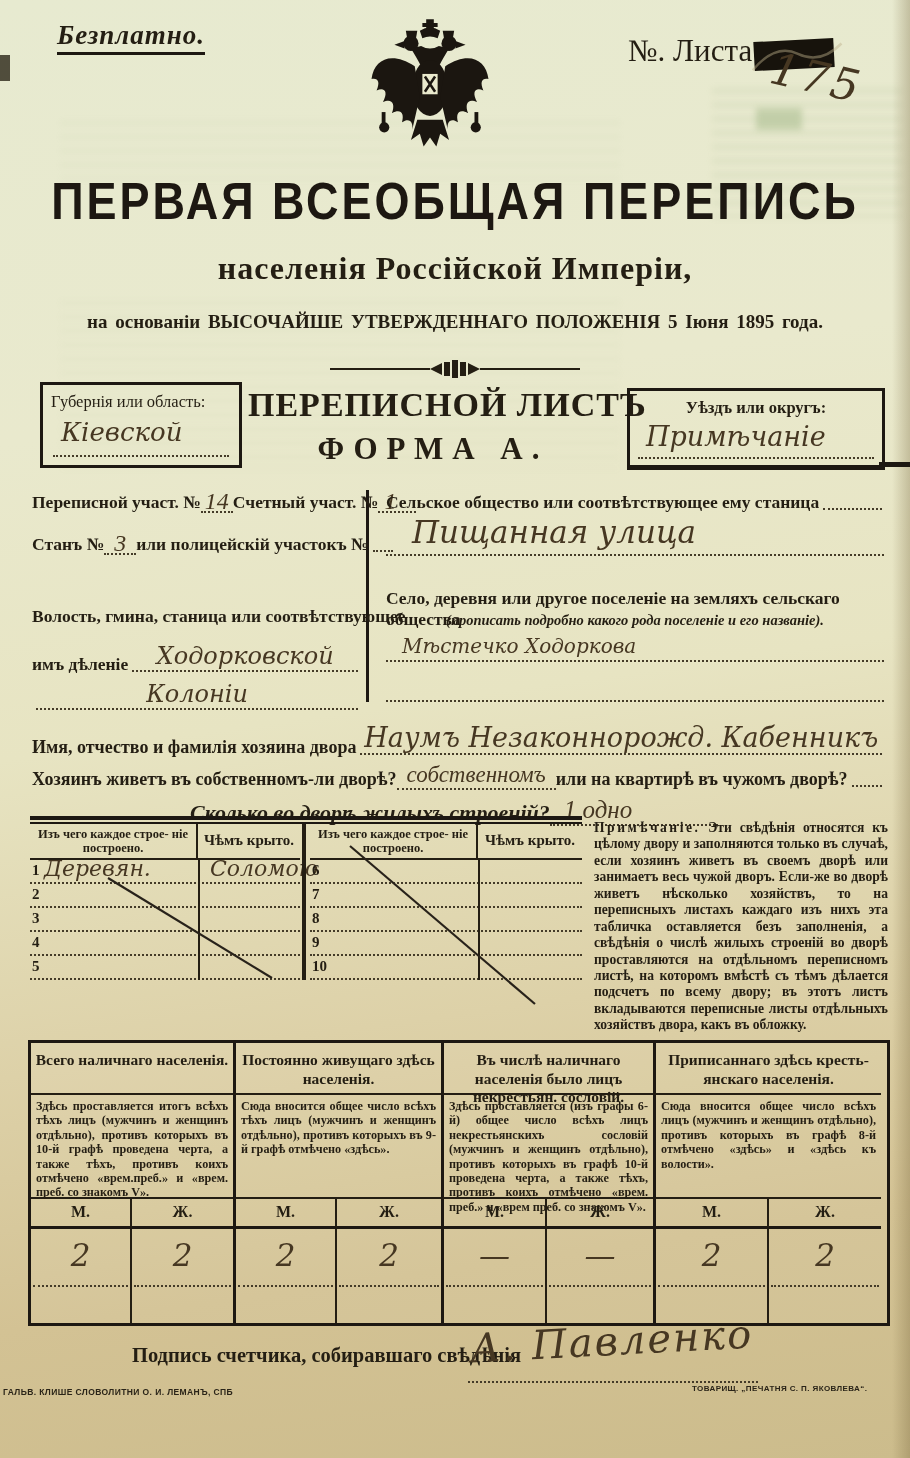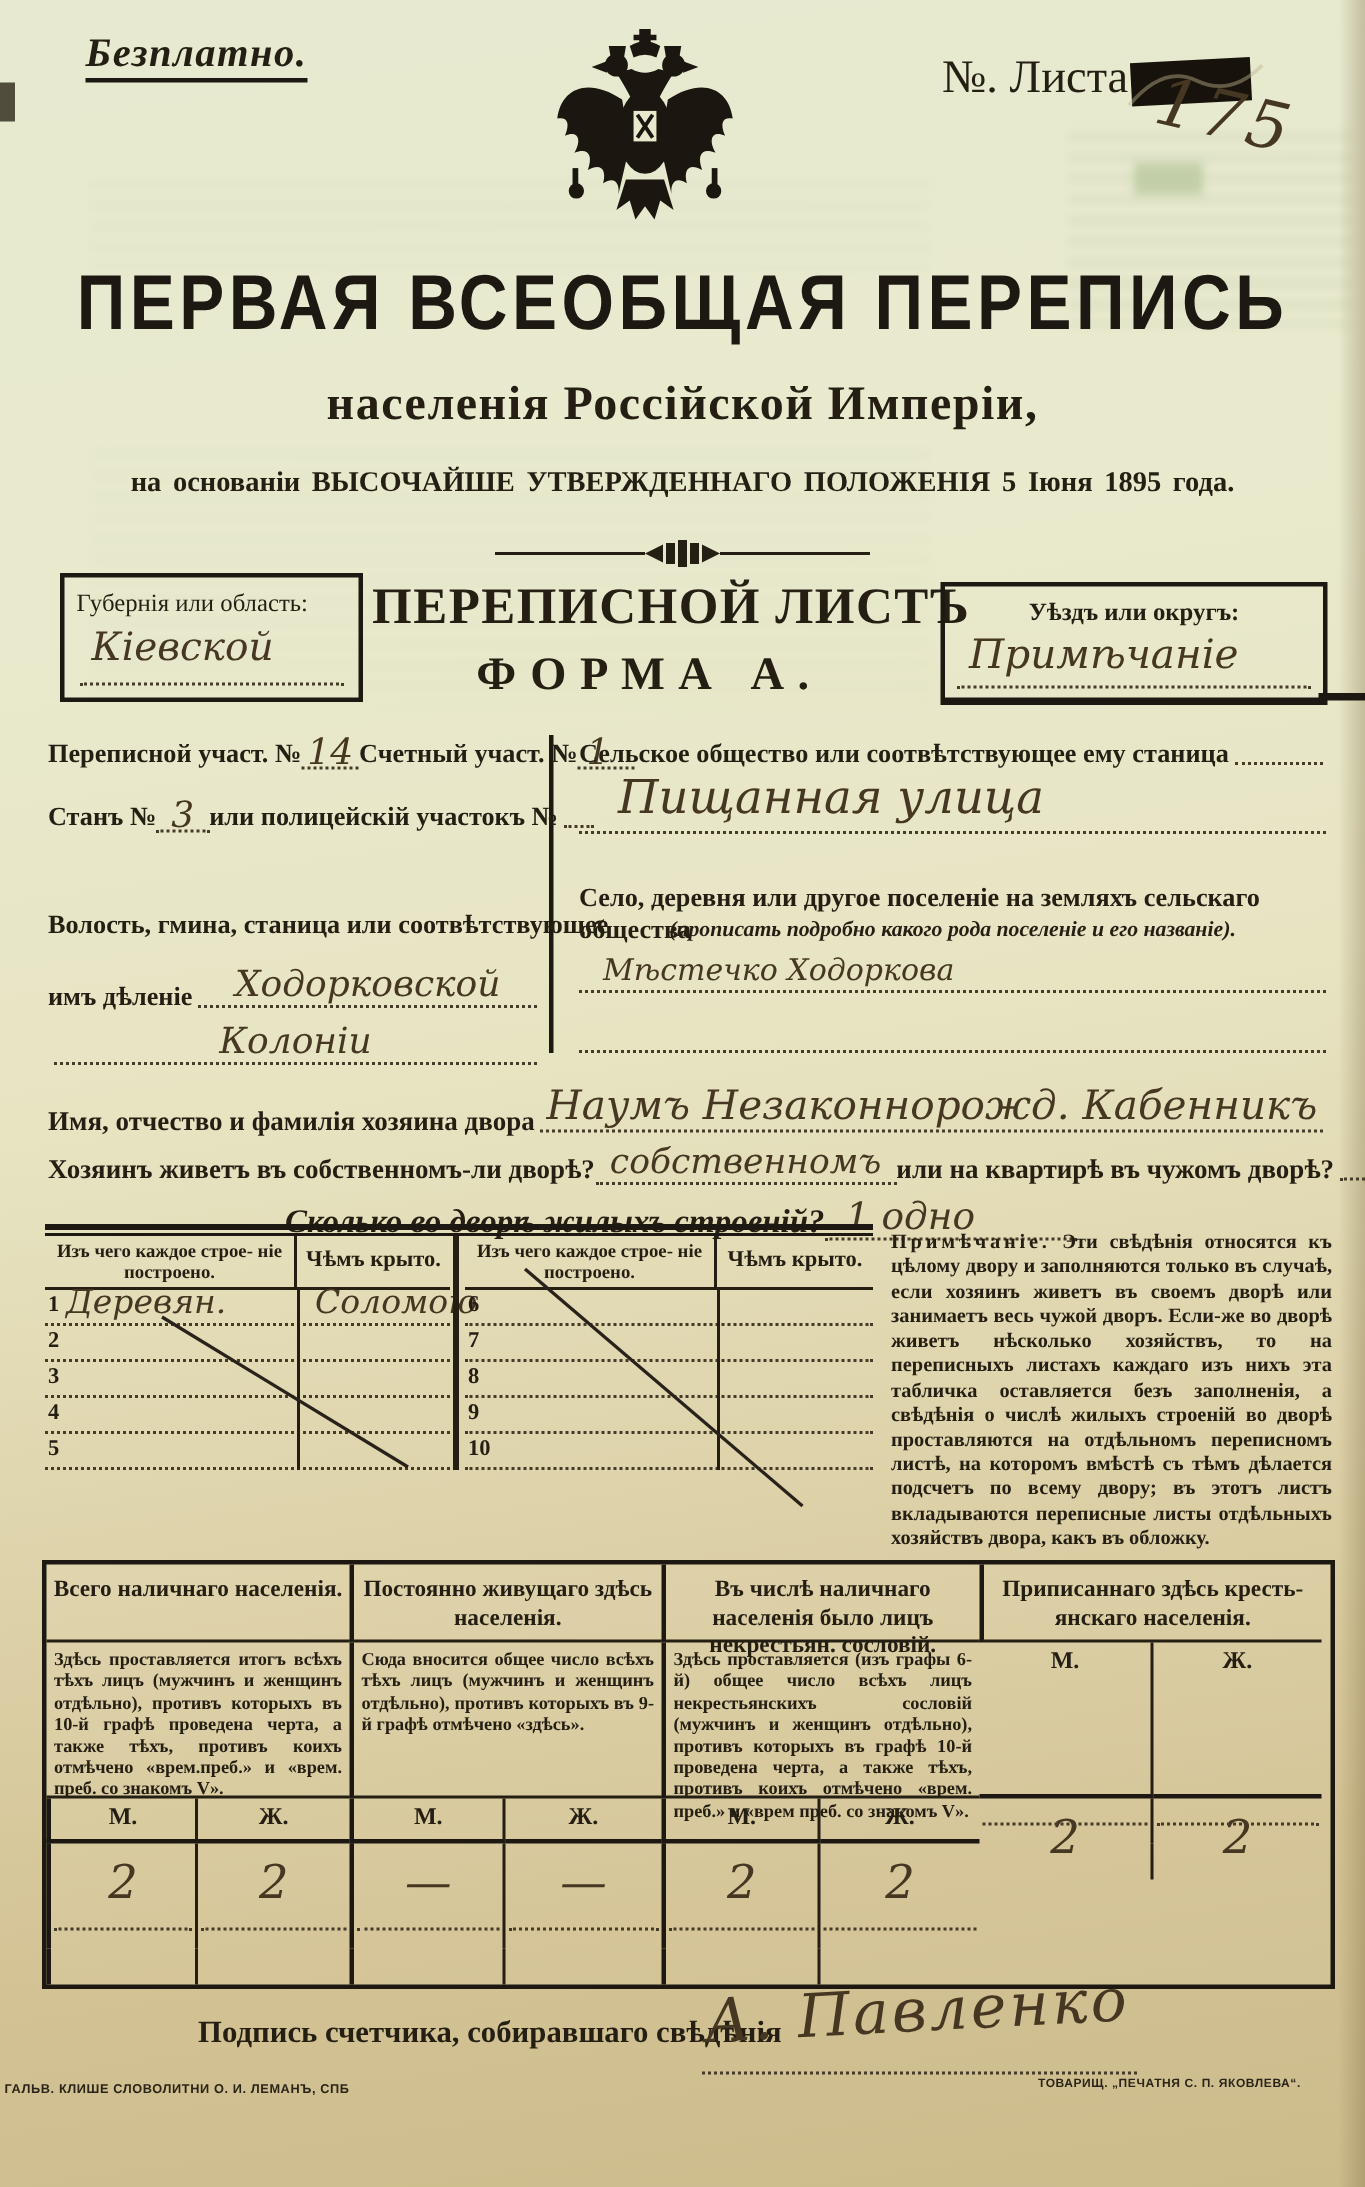--- a/index.html
+++ b/index.html
@@ -1,21 +1,21 @@
 <!DOCTYPE html>
 <html><head>
 <meta charset="utf-8">
 <style>
   html,body{margin:0;padding:0;background:#777;}
   .page{position:relative;width:910px;height:1458px;margin:0 auto;overflow:hidden;
     font-family:"Liberation Serif",serif;color:#241e13;
     background:linear-gradient(172deg,#e7ead0 0%,#e9e9cd 28%,#e7e4c2 48%,#ddd1a8 68%,#d3c294 84%,#ccbc8c 100%);}
   .abs{position:absolute;}
   .hw{font-family:"DejaVu Serif",serif;font-style:italic;color:#463722;white-space:nowrap;}
-  .dotline{border-bottom:2px dotted #443b28;}
+  .dotline{border-bottom:2px dotted #443b28;font-family:Liberation Serif, serif;}
   .dot-tail{flex:1 1 auto;border-bottom:2px dotted #443b28;margin:0 2px 3px 4px;min-width:20px;}
   .row{display:flex;align-items:flex-end;}
   .lbl{font-weight:bold;white-space:nowrap;}
   
   .smudge{position:absolute;filter:blur(3px);opacity:.5;pointer-events:none;}
   .stripes{background:repeating-linear-gradient(180deg,rgba(150,170,125,.35) 0 6px,rgba(0,0,0,0) 6px 14px);}
   .edge-right{position:absolute;top:0;right:0;width:18px;height:100%;
     background:linear-gradient(90deg,rgba(0,0,0,0),rgba(110,92,50,.30));pointer-events:none;}
   
   .free{top:20px;left:57px;font-size:27px;font-weight:bold;font-style:italic;
@@ -310,20 +310,21 @@
 
   <div class="abs ctable">
     <div class="chead">Всего наличнаго населенія.</div>
     <div class="chead gs">Постоянно живущаго здѣсь населенія.</div>
     <div class="chead gs">Въ числѣ наличнаго населенія было лицъ некрестьян. сословій.</div>
     <div class="chead gs">Приписаннаго здѣсь кресть- янскаго населенія.</div>
 
     <div class="cdesc">Здѣсь проставляется итогъ всѣхъ тѣхъ лицъ (мужчинъ и женщинъ отдѣльно), противъ которыхъ въ 10-й графѣ проведена черта, а также тѣхъ, противъ коихъ отмѣчено «врем.преб.» и «врем. преб. со знакомъ V».</div>
     <div class="cdesc gs">Сюда вносится общее число всѣхъ тѣхъ лицъ (мужчинъ и женщинъ отдѣльно), противъ которыхъ въ 9-й графѣ отмѣчено «здѣсь».</div>
     <div class="cdesc gs">Здѣсь проставляется (изъ графы 6-й) общее число всѣхъ лицъ некрестьянскихъ сословій (мужчинъ и женщинъ отдѣльно), противъ которыхъ въ графѣ 10-й проведена черта, а также тѣхъ, противъ коихъ отмѣчено «врем. преб.» и «врем преб. со знакомъ V».</div>
+    <div class="cdesc gs">Сюда вносится общее число всѣхъ лицъ (мужчинъ и женщинъ отдѣльно), противъ которыхъ въ графѣ 8-й отмѣчено «здѣсь» и «здѣсь къ волости».</div>
 
     <div class="cmz thin-r">М.</div>
     <div class="cmz">Ж.</div>
     <div class="cmz thin-r gs">М.</div>
     <div class="cmz">Ж.</div>
     <div class="cmz thin-r gs">М.</div>
     <div class="cmz">Ж.</div>
     <div class="cmz thin-r gs">М.</div>
     <div class="cmz">Ж.</div>
 

